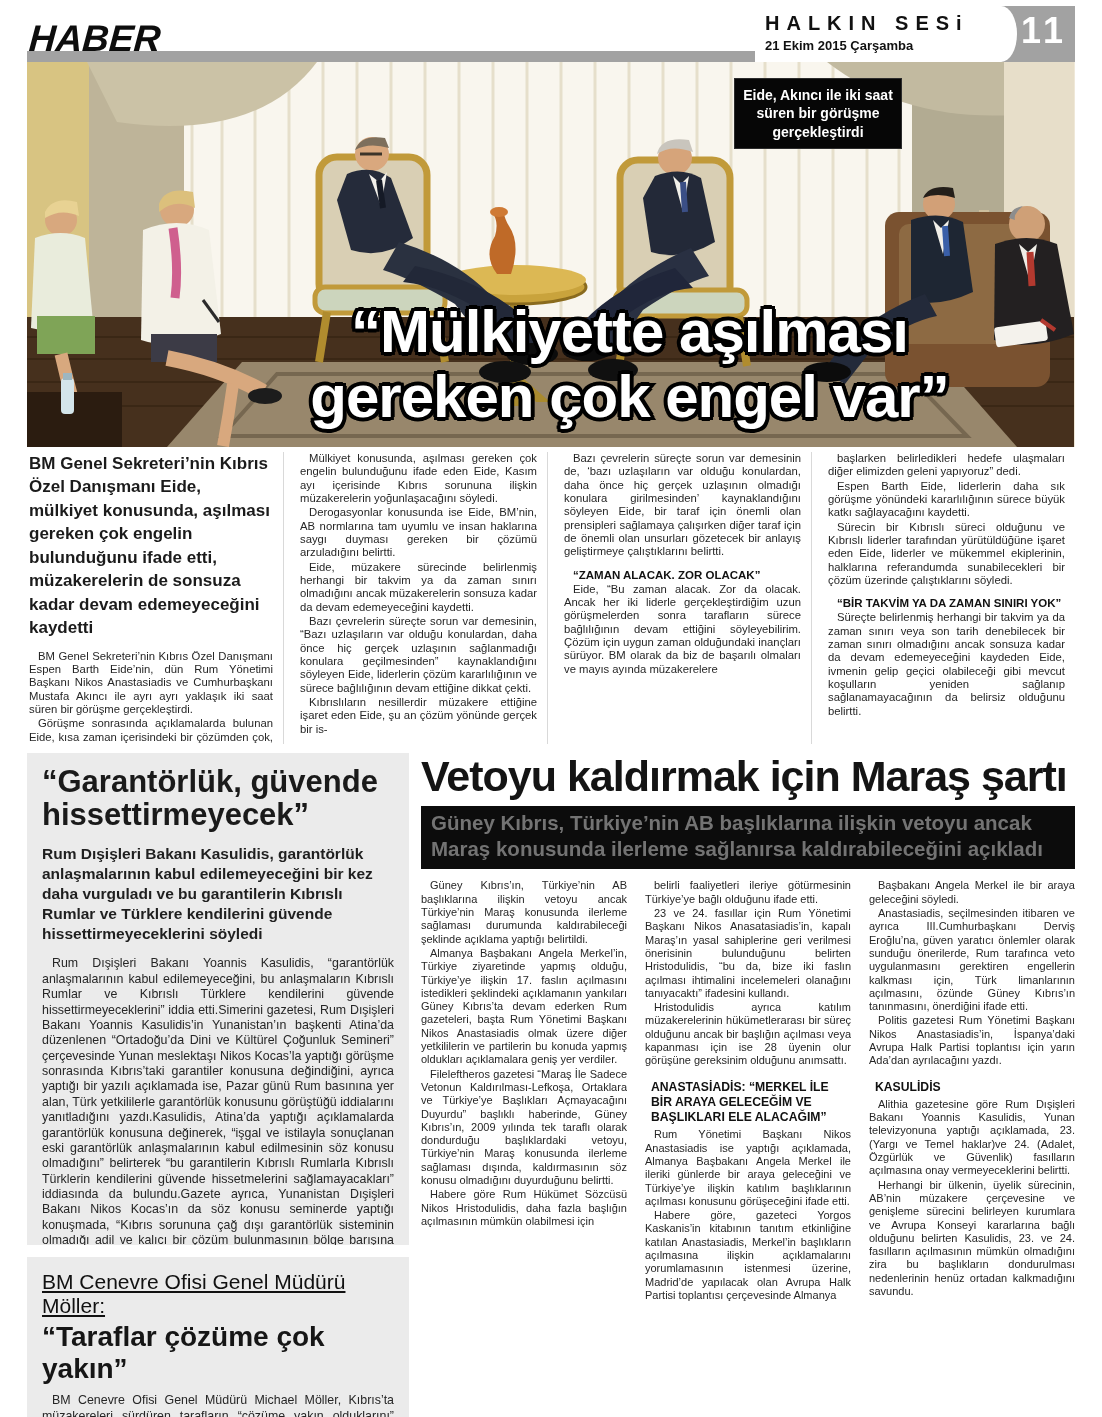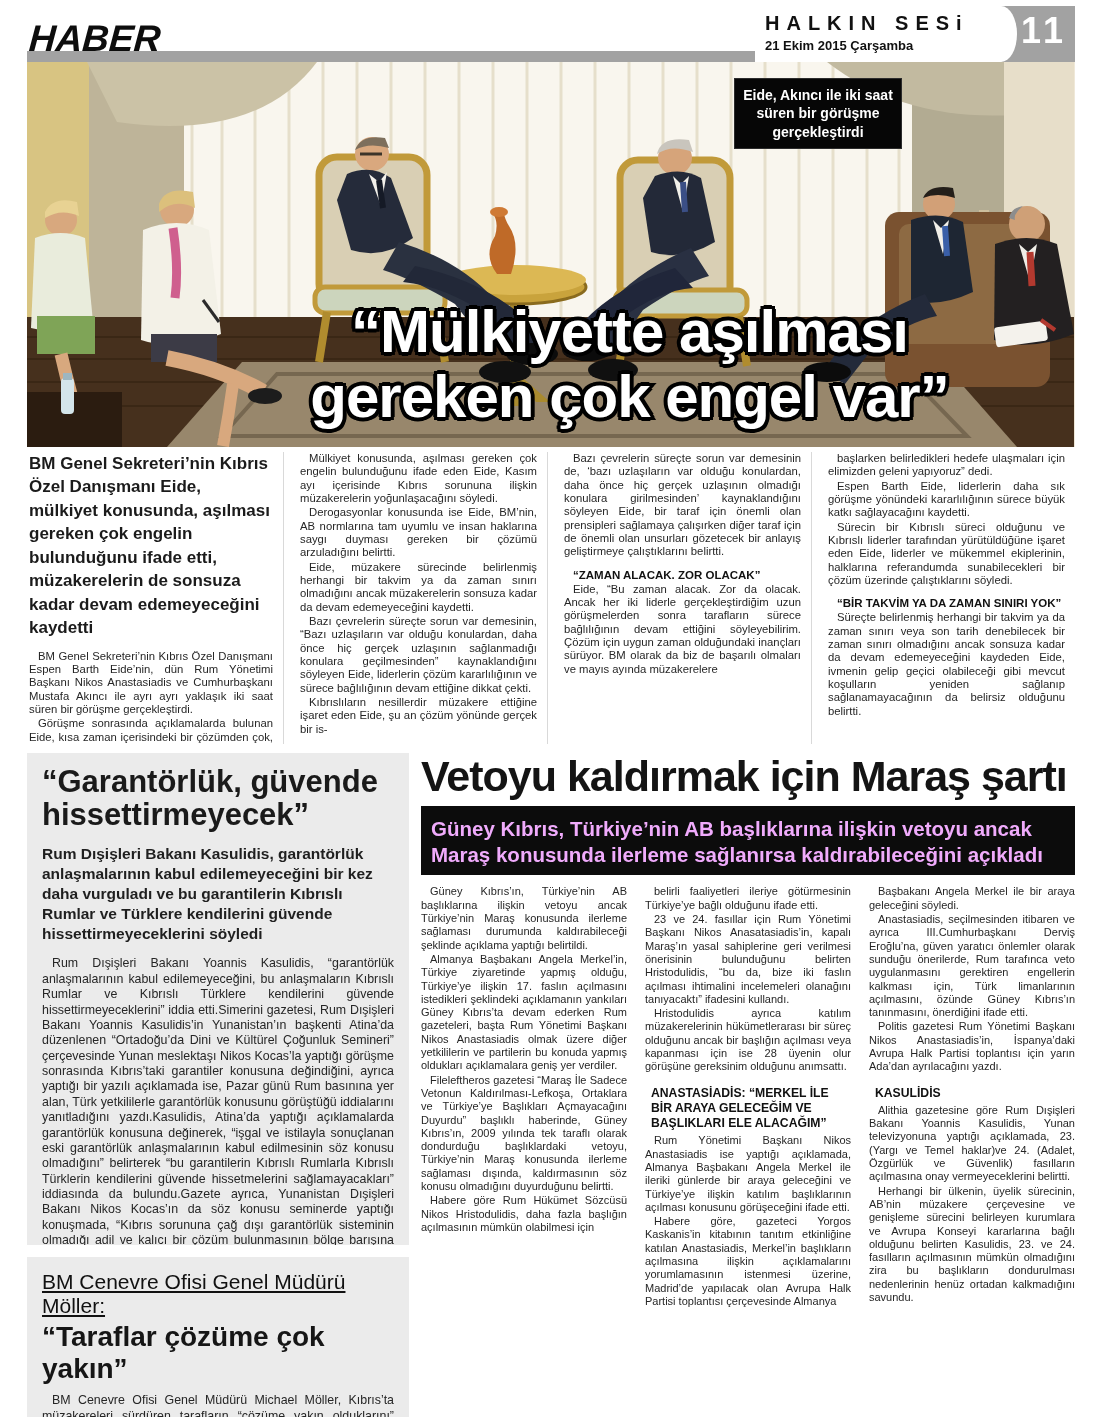--- a/index.html
+++ b/index.html
@@ -73,22 +73,22 @@
   .box-garantorluk .lead2 { font-size:15.5px; font-weight:700; line-height:1.3; color:#1f1f1f; margin-bottom:12px; }
   .box-garantorluk .body2 { font-size:12.4px; line-height:1.24; text-align:justify; text-indent:10px; color:#262626; }
 
   .box-moller { height:172px; overflow:hidden; margin-top:12px; }
   .box-moller .kicker { font-size:21px; font-weight:400; color:#111; text-decoration:underline; margin-bottom:3px; }
   .box-moller .hl { font-size:28px; font-weight:900; color:#161616; letter-spacing:0px; margin-bottom:8px; }
   .box-moller .body2 { font-size:12.4px; line-height:1.25; text-align:justify; text-indent:10px; color:#262626; }
 
   .article-veto { overflow:hidden; }
   .veto-hl { font-size:43px; font-weight:900; color:#141414; letter-spacing:-1px; line-height:1.0; padding-top:2px; }
-  .veto-bar { background:#0c0c0c; color:#f0abfc; font-weight:700; font-size:20.5px;
-    line-height:1.28; padding:10px 10px 7px 10px; margin-top:8px; }
+  .veto-bar { background:#0c0c0c; color:#737373; font-weight:700; font-size:20.5px;
+    line-height:1.28; padding:4px 10px 7px 10px; margin-top:8px; }
   .veto-bar span { display:block; }
   .veto-cols { display:grid; grid-template-columns:1fr 1fr 1fr; column-gap:18px;
     margin-top:10px; height:557px; overflow:hidden; }
   .veto-cols .vcol { overflow:hidden; }
   .veto-cols p { font-size:11px; line-height:1.21; text-align:justify; text-indent:9px; color:#262626; margin-bottom:1px; }
   .veto-cols .subhead { font-size:12.2px; font-weight:700; text-align:left; text-indent:0;
     margin:12px 0 3px 6px; color:#111; line-height:1.25; }
 </style>
 </head>
 <body>
@@ -273,21 +273,21 @@
       <p>Eide, müzakere sürecinde belirlenmiş herhangi bir takvim ya da zaman sınırı olmadığını ancak müzakerelerin sonsuza kadar da devam edemeyeceğini kaydetti.</p>
       <p>Bazı çevrelerin süreçte sorun var demesinin, “Bazı uzlaşıların var olduğu konulardan, daha önce hiç gerçek uzlaşının sağlanmadığı konulara geçilmesinden” kaynaklandığını söyleyen Eide, liderlerin çözüm kararlılığının ve sürece bağlılığının devam ettiğine dikkat çekti.</p>
       <p>Kıbrıslıların nesillerdir müzakere ettiğine işaret eden Eide, şu an çözüm yönünde gerçek bir is-</p>
     </div>
     <div class="col bodytext">
       <p>Bazı çevrelerin süreçte sorun var demesinin de, ‘bazı uzlaşıların var olduğu konulardan, daha önce hiç gerçek uzlaşının olmadığı konulara girilmesinden’ kaynaklandığını söyleyen Eide, bir taraf için önemli olan prensipleri sağlamaya çalışırken diğer taraf için de önemli olan unsurları gözetecek bir anlayış geliştirmeye çalıştıklarını belirtti.</p>
       <div class="subhead">“ZAMAN ALACAK. ZOR OLACAK”</div>
       <p>Eide, “Bu zaman alacak. Zor da olacak. Ancak her iki liderle gerçekleştirdiğim uzun görüşmelerden sonra tarafların sürece bağlılığının devam ettiğini söyleyebilirim. Çözüm için uygun zaman olduğundaki inançları sürüyor. BM olarak da biz de başarılı olmaları ve mayıs ayında müzakerelere</p>
     </div>
     <div class="col bodytext">
-      <p>başlarken belirledikleri hedefe ulaşmaları için elimizden geleni yapıyoruz” dedi.</p>
+      <p>başlarken belirledikleri hedefe ulaşmaları diğer elimizden geleni yapıyoruz” dedi.</p>
       <p>Espen Barth Eide, liderlerin daha sık görüşme yönündeki kararlılığının sürece büyük katkı sağlayacağını kaydetti.</p>
       <p>Sürecin bir Kıbrıslı süreci olduğunu ve Kıbrıslı liderler tarafından yürütüldüğüne işaret eden Eide, liderler ve mükemmel ekiplerinin, halklarına referandumda sunabilecekleri bir çözüm üzerinde çalıştıklarını söyledi.</p>
       <div class="subhead">“BİR TAKVİM YA DA ZAMAN SINIRI YOK”</div>
       <p>Süreçte belirlenmiş herhangi bir takvim ya da zaman sınırı veya son tarih denebilecek bir zaman sınırı olmadığını ancak sonsuza kadar da devam edemeyeceğini kaydeden Eide, ivmenin gelip geçici olabileceği gibi mevcut koşulların yeniden sağlanıp sağlanamayacağının da belirsiz olduğunu belirtti.</p>
     </div>
   </div>
 
   <div class="bottom">
 
     <div>

